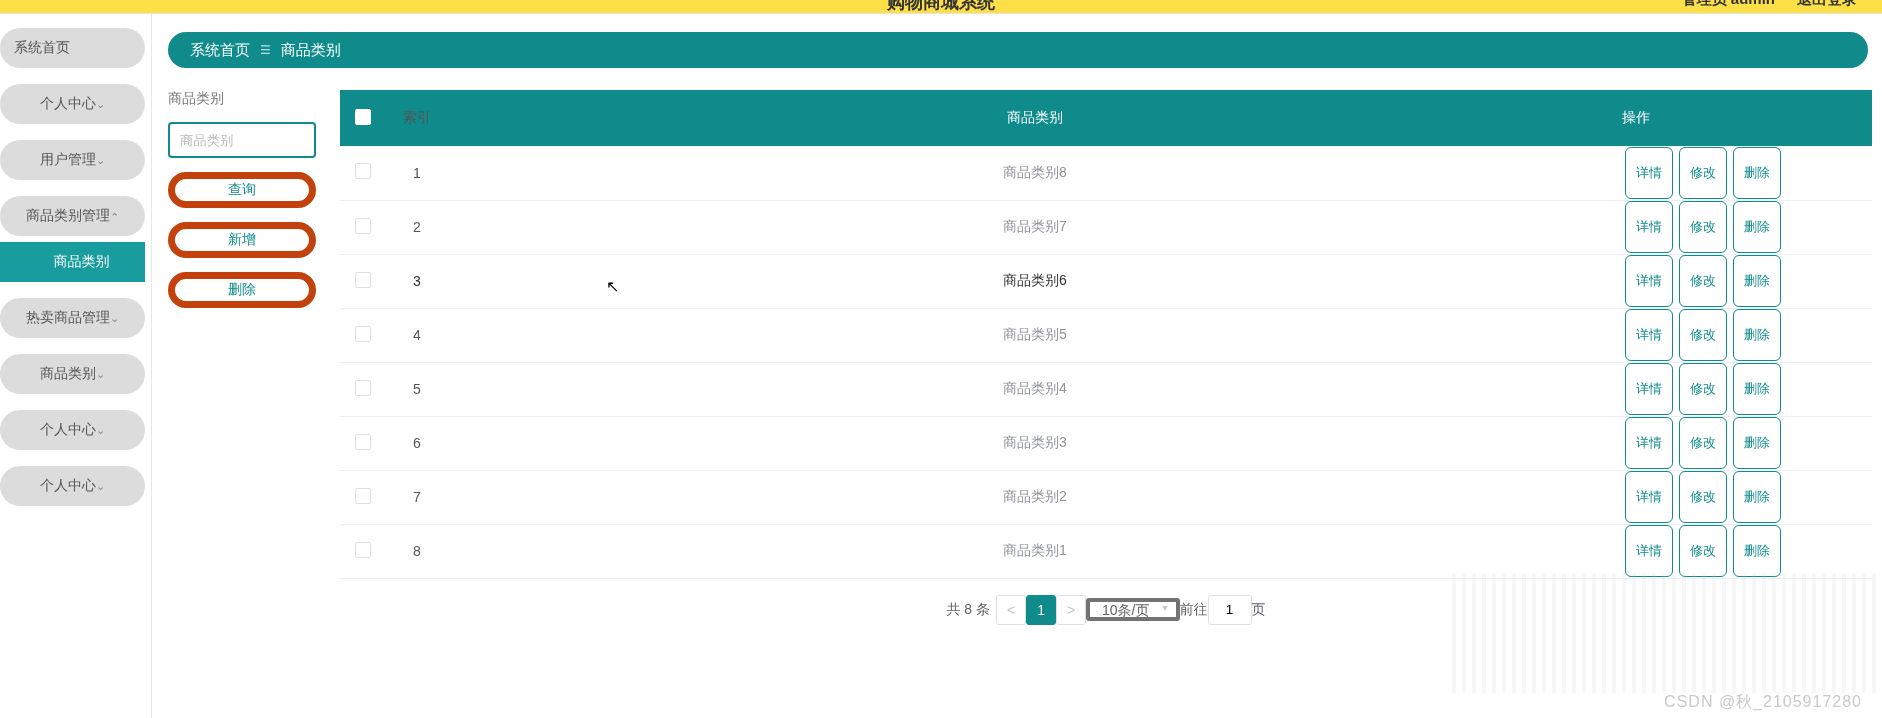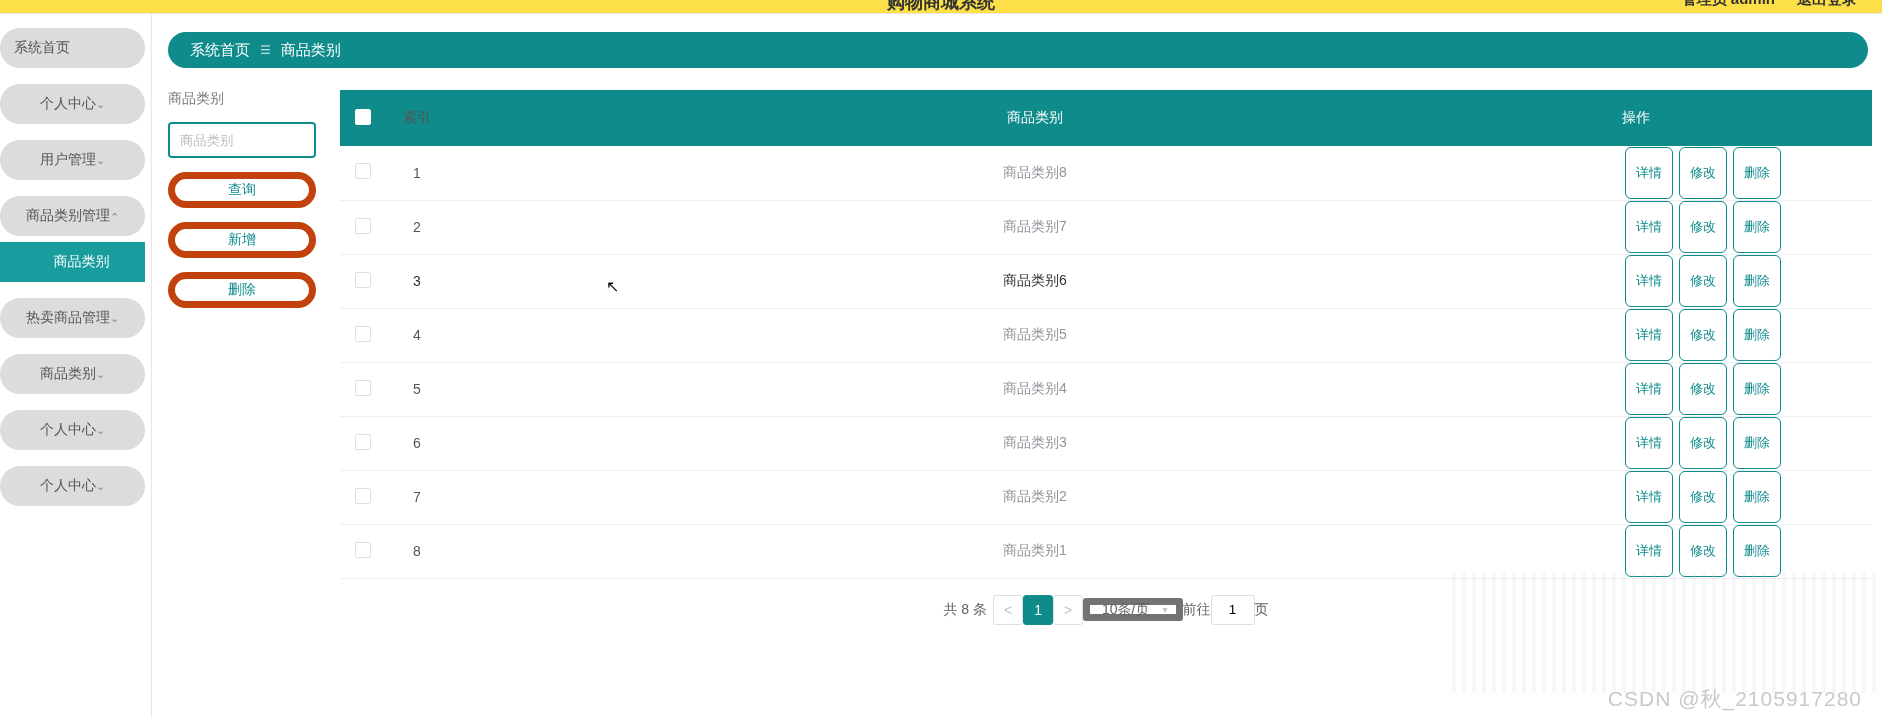--- a/index.html
+++ b/index.html
@@ -40,25 +40,25 @@
   tbody td{ height:54px; border-bottom:1px solid #ebeef5; text-align:center; color:#909399;}
   tbody tr.hover td{ color:#303133;}
   .chk{ width:16px; height:16px; border:1px solid #dcdfe6; border-radius:2px; display:inline-block; background:#fff;}
   thead .chk{ border-color:#fff;}
   .op-btn{ display:inline-block; border:1px solid #0f8b8c; color:#0f8b8c; padding:16px 10px; border-radius:6px; margin:0 3px; font-size:13px; cursor:pointer; background:#fff;}
 
   .pager{ display:flex; align-items:center; justify-content:center; gap:0; padding:16px 0 8px; color:#606266;}
   .pager .total{margin-right:6px;}
   .pg-btn{ width:30px; height:30px; border:1px solid #dcdfe6; border-radius:3px; display:flex; align-items:center; justify-content:center; color:#c0c4cc; background:#fff; cursor:pointer;}
   .pg-btn.current{ background:#0f8b8c; color:#fff; border-color:#0f8b8c;}
-  .page-size{ border:7px solid #737373; border-radius:3px; height:23px; padding:0 26px 0 12px; display:flex; align-items:center; position:relative; background:#fff; cursor:pointer;}
+  .page-size{ border:4px solid #737373; border-radius:3px; height:23px; padding:0 26px 0 12px; display:flex; align-items:flex-start; position:relative; background:#fff; cursor:pointer;}
   .page-size .caret{ position:absolute; right:8px; font-size:10px; color:#c0c4cc;}
   .jump-input{ width:44px; height:30px; border:1px solid #dcdfe6; border-radius:3px; text-align:center; }
 
-  .watermark{ position:absolute; right:20px; bottom:10px; color:#c9c9c9; font-size:21px; letter-spacing:1px; pointer-events:none;}
+  .watermark{ position:absolute; right:20px; bottom:10px; color:#c9c9c9; font-size:16px; letter-spacing:1px; pointer-events:none;}
   .watermark-bars{ position:absolute; right:0; bottom:30px; width:430px; height:120px; background:repeating-linear-gradient(90deg, rgba(200,200,200,0.14) 0 4px, transparent 4px 10px); pointer-events:none;}
   .cursor{position:absolute; left:606px; top:277px; font-size:16px; color:#000; pointer-events:none;}
 </style>
 </head>
 <body>
 
 <div class="topbar">
   <div class="app-title">购物商城系统</div>
   <div class="user-right">
     <span><span>管理员</span> <span>admin</span></span>

